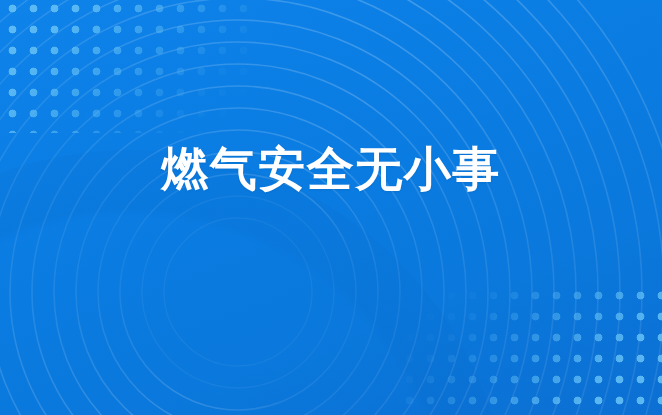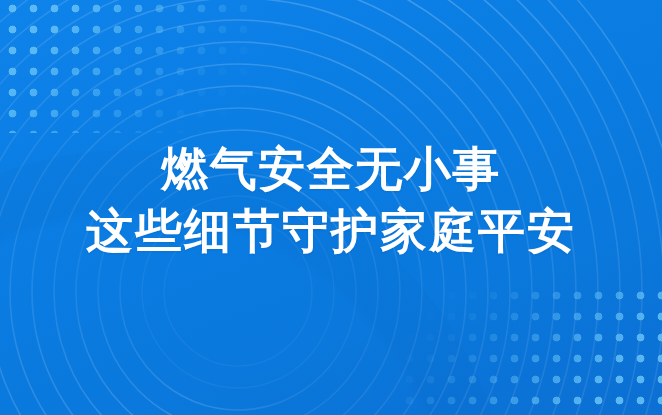--- a/index.html
+++ b/index.html
@@ -146,16 +146,15 @@
         <circle cx="238" cy="292" r="74"></circle>
       </g>
     </svg>
   </div>
 
   <div class="dots dots-tl"></div>
   <div class="dots dots-br"></div>
 
   <div class="headline">
     <span class="headline-line headline-line-1">燃气安全无小事</span>
-    <span class="headline-line headline-line-2">这些细节守护家庭平安</span>
   </div>
 
 </div>
 
 </body></html>

